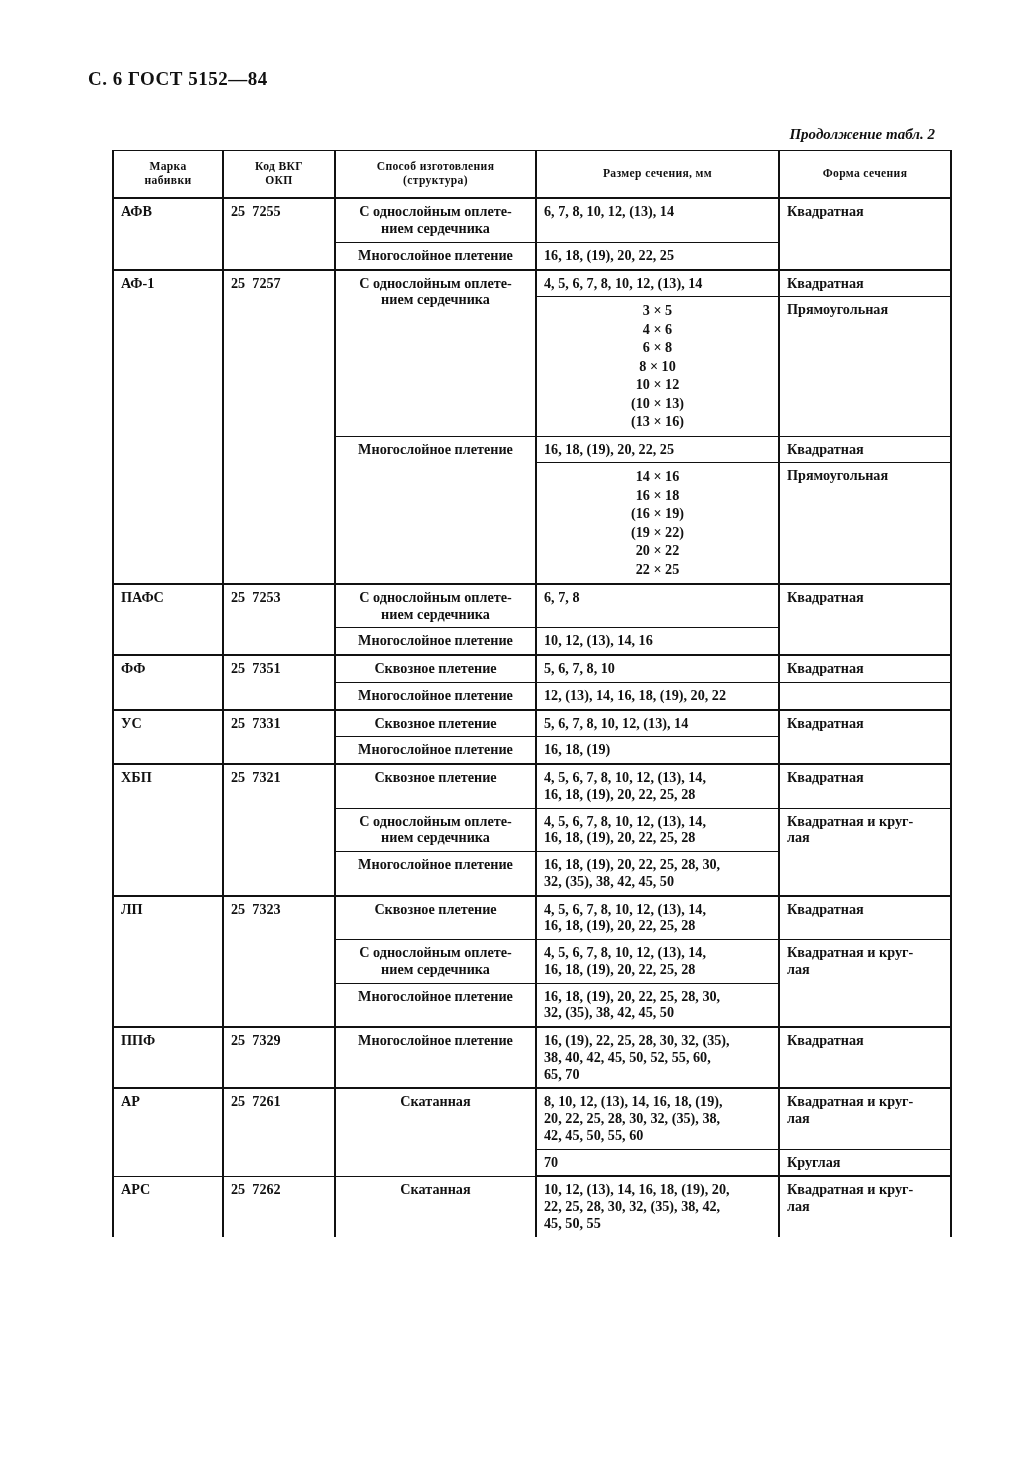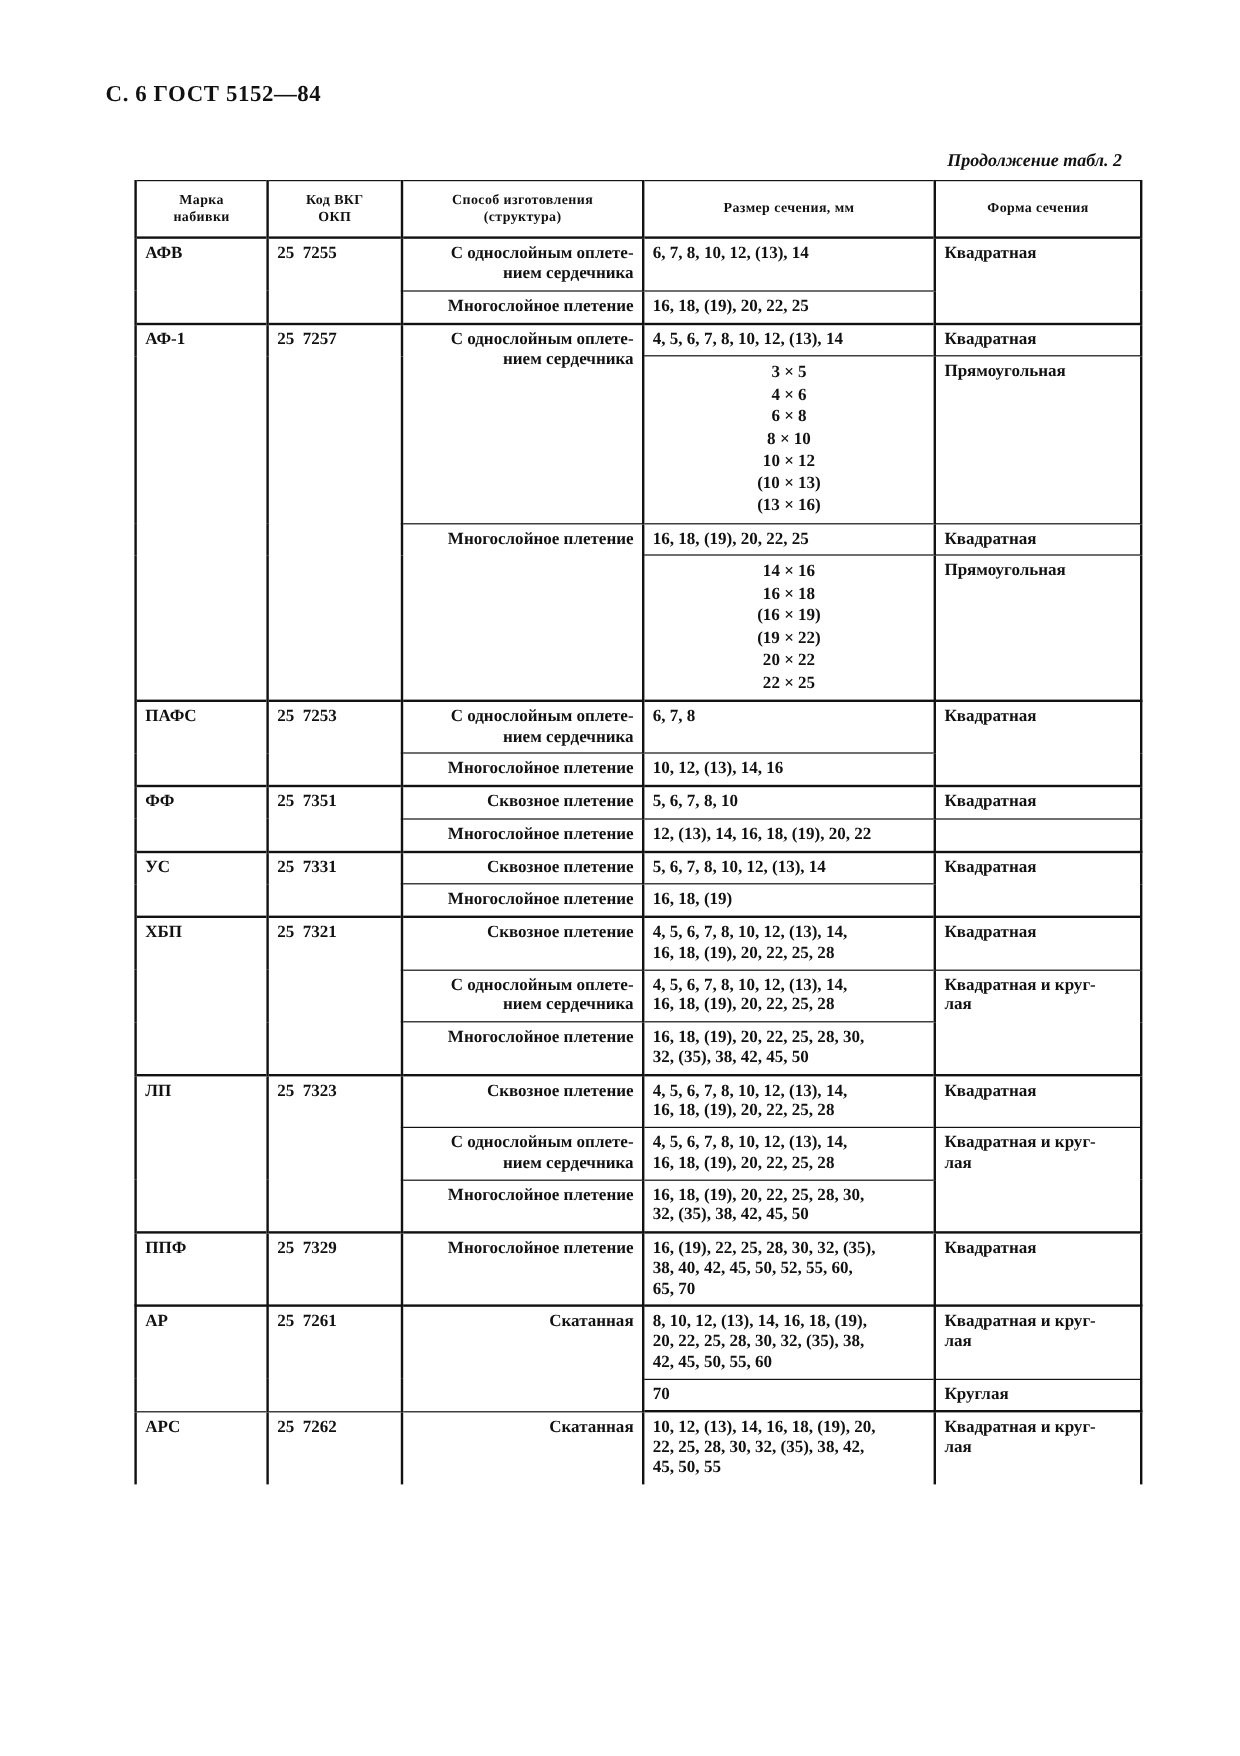--- a/index.html
+++ b/index.html
@@ -77,21 +77,21 @@
 
   
   tr.grp-top > td { border-top: 2.1px solid #111; }
   tr.grp-bot > td { border-bottom: 2.1px solid #111; }
 
   
   tr.tail > td { border-bottom: none; }
 
   td.mark   { text-align: left;   padding-left: 12px; }
   td.code   { text-align: left;   padding-left: 20px; white-space: pre; }
-  td.method { text-align: right; }
+  td.method { text-align: center; }
   td.size   { text-align: left; }
   td.shape  { text-align: left;   padding-left: 13px; }
   td.mid    { vertical-align: middle; }
 
   .dimlist { text-align: center; line-height: 1.30; }
   .dimlist div { white-space: nowrap; }
   .nb { white-space: nowrap; margin-top: 45px; }
   .blank { padding: 0; }
 </style>
 </head>

